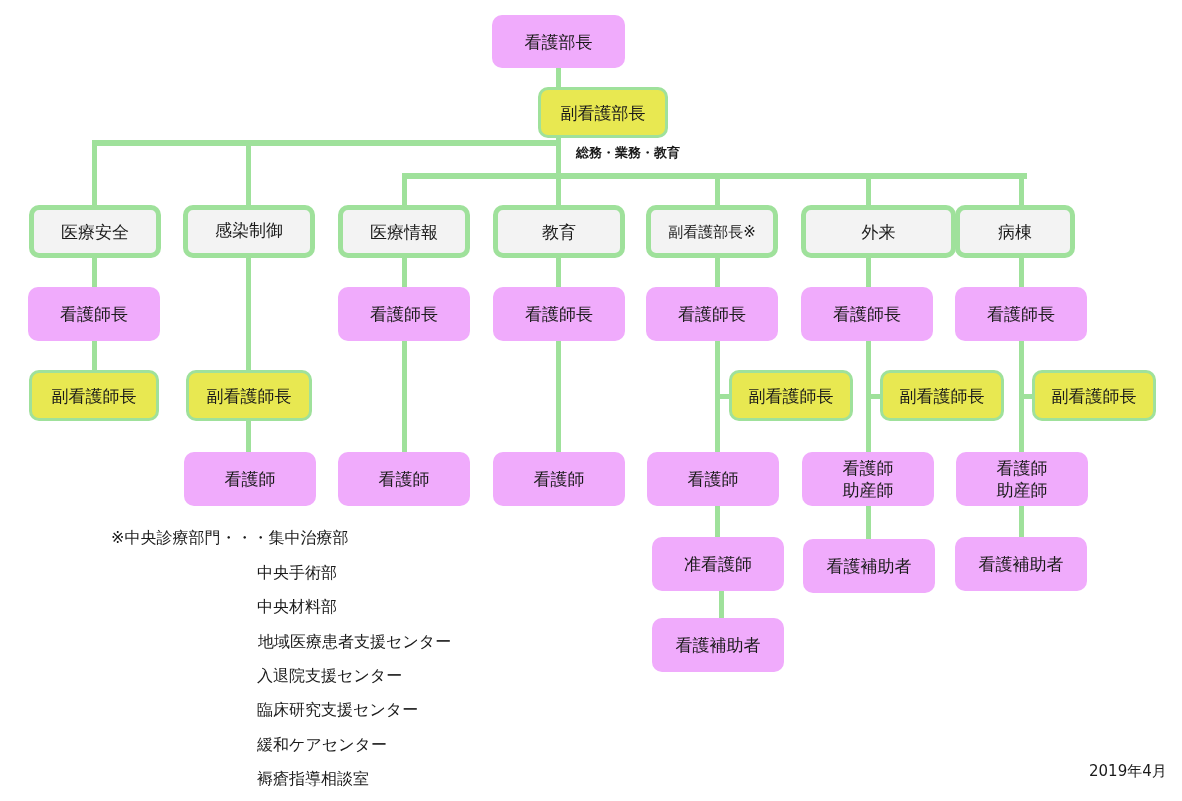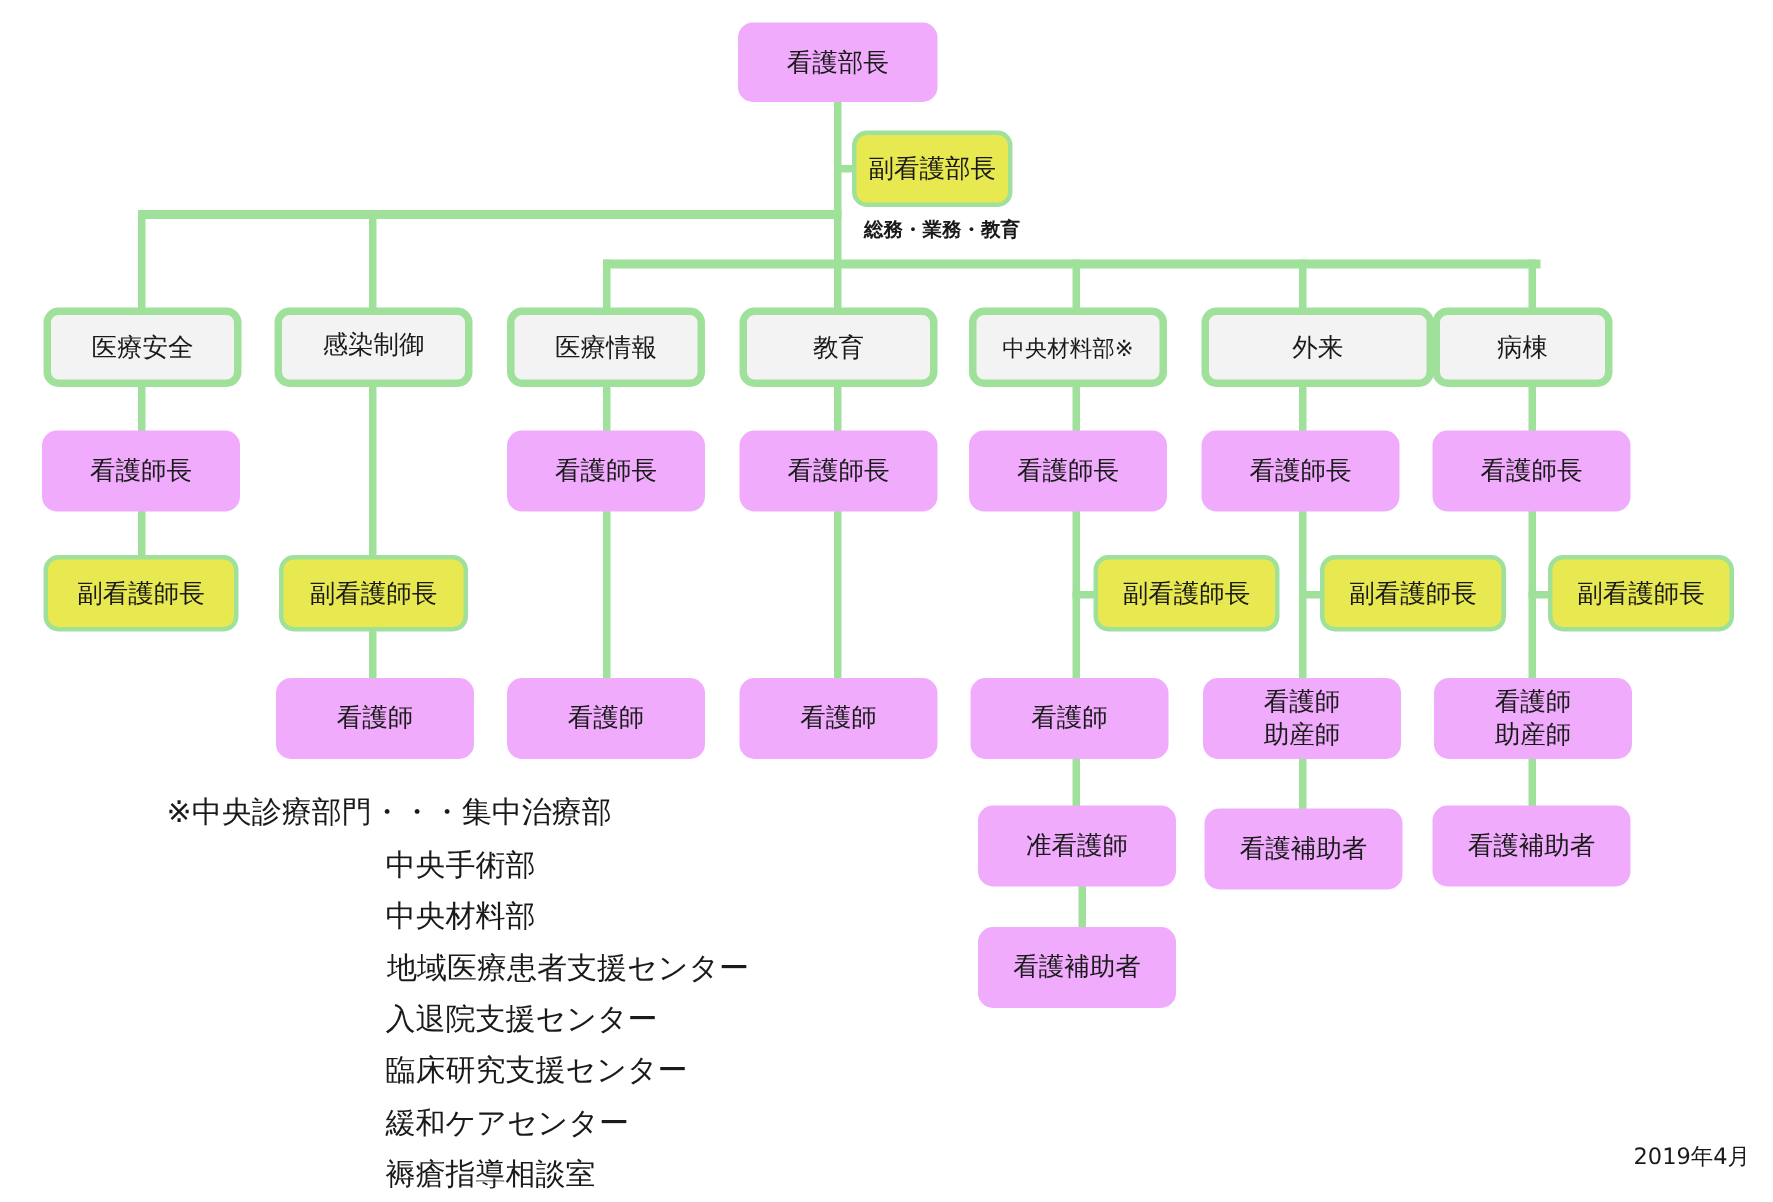--- a/index.html
+++ b/index.html
@@ -4,21 +4,21 @@
 <style>
   html, body { margin:0; padding:0; background:#ffffff; }
   body { width:1182px; height:801px; position:relative; overflow:hidden;
          font-family:"DejaVu Sans", "Liberation Sans", sans-serif; color:#1a1a1a; }
   .ln { position:absolute; background:#9fe19b; }
   .box { position:absolute; box-sizing:border-box; display:flex; align-items:center; justify-content:center;
          text-align:center; font-size:17px; line-height:22px; border-radius:10px; }
   .g { background:#f0abfc; }
   .w { background:#f3f3f3; border:5px solid #9fe19b; }
   .y { background:#e8e851; border:3px solid #9fe19b; }
-  .txt { position:absolute; font-size:20px; white-space:nowrap; }
+  .txt { position:absolute; font-size:16px; white-space:nowrap; }
   .small { font-size:13px; }
 </style>
 </head>
 <body>
 
 <div class="ln" style="left:556px;top:66px;width:5px;height:112px;"></div>
 <div class="ln" style="left:556px;top:110px;width:20px;height:5px;"></div>
 <div class="ln" style="left:92px;top:140px;width:469px;height:6px;"></div>
 <div class="ln" style="left:402px;top:173px;width:625px;height:6px;"></div>
 <div class="ln" style="left:92px;top:140px;width:5px;height:70px;"></div>
@@ -36,28 +36,28 @@
 <div class="ln" style="left:715px;top:255px;width:5px;height:200px;"></div>
 <div class="ln" style="left:715px;top:500px;width:5px;height:45px;"></div>
 <div class="ln" style="left:719px;top:585px;width:5px;height:40px;"></div>
 <div class="ln" style="left:715px;top:394px;width:18px;height:5px;"></div>
 <div class="ln" style="left:866px;top:255px;width:5px;height:290px;"></div>
 <div class="ln" style="left:866px;top:394px;width:18px;height:5px;"></div>
 <div class="ln" style="left:1019px;top:255px;width:5px;height:290px;"></div>
 <div class="ln" style="left:1019px;top:394px;width:18px;height:5px;"></div>
 
 <div class="box g" style="left:492px;top:15px;width:133px;height:53px;">看護部長</div>
-<div class="box y" style="left:568px;top:87px;width:107px;height:51px;text-align:center;">副看護部長</div>
+<div class="box y" style="left:538px;top:87px;width:130px;height:51px;text-align:center;">副看護部長</div>
 <div class="txt small" style="left:576px;top:144px;font-weight:bold;">総務・業務・教育</div>
 
 <div class="box w" style="left:29px;top:205px;width:132px;height:53px;">医療安全</div>
 <div class="box w" style="left:183px;top:205px;width:132px;height:53px;font-family:Liberation Mono, monospace;">感染制御</div>
 <div class="box w" style="left:338px;top:205px;width:132px;height:53px;">医療情報</div>
 <div class="box w" style="left:493px;top:205px;width:132px;height:53px;">教育</div>
-<div class="box w" style="left:646px;top:205px;width:132px;height:53px;font-size:15px;">中央材料部※</div>
+<div class="box w" style="left:646px;top:205px;width:132px;height:53px;font-size:15px;">副看護部長※</div>
 <div class="box w" style="left:801px;top:205px;width:155px;height:53px;">外来</div>
 <div class="box w" style="left:955px;top:205px;width:120px;height:53px;">病棟</div>
 
 <div class="box g" style="left:28px;top:287px;width:132px;height:54px;">看護師長</div>
 <div class="box g" style="left:338px;top:287px;width:132px;height:54px;">看護師長</div>
 <div class="box g" style="left:493px;top:287px;width:132px;height:54px;">看護師長</div>
 <div class="box g" style="left:646px;top:287px;width:132px;height:54px;">看護師長</div>
 <div class="box g" style="left:801px;top:287px;width:132px;height:54px;">看護師長</div>
 <div class="box g" style="left:955px;top:287px;width:132px;height:54px;">看護師長</div>
 

